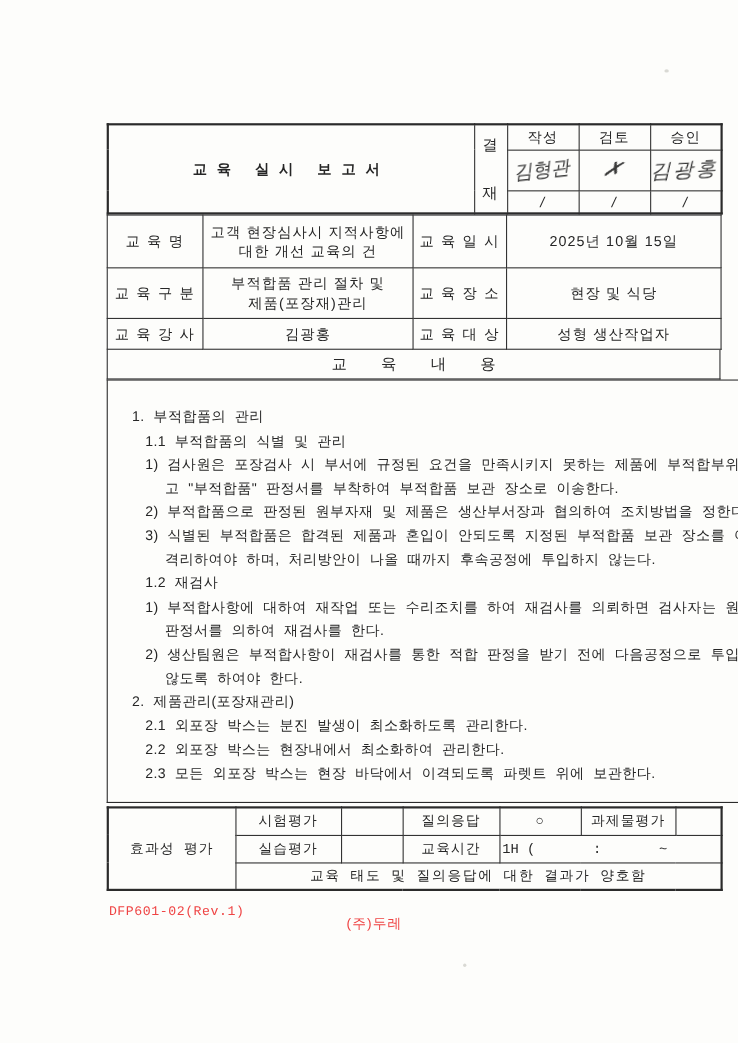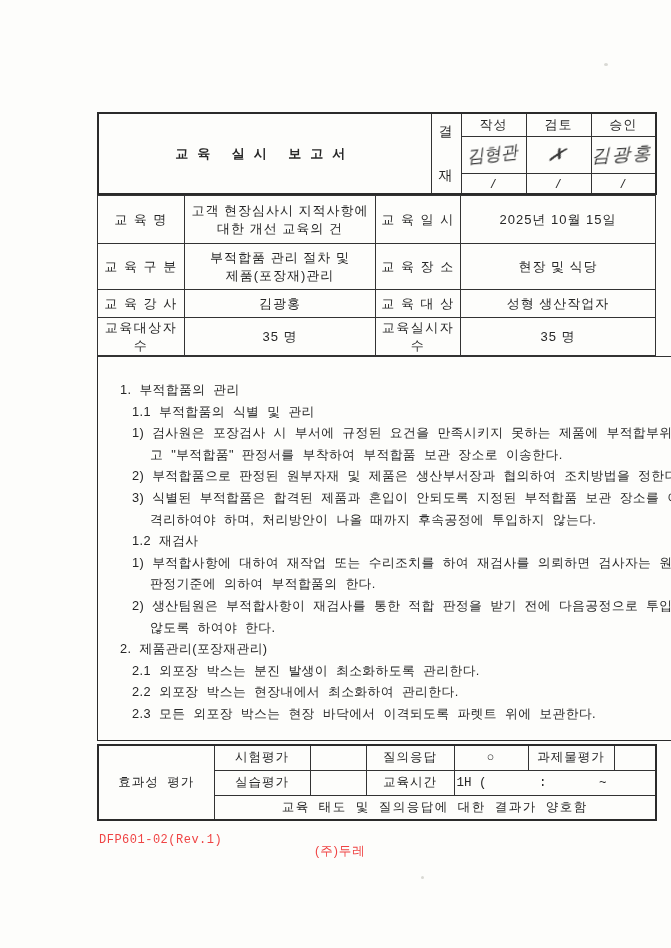--- a/index.html
+++ b/index.html
@@ -153,40 +153,35 @@
 제품(포장재)관리</td>
         <td class="lbl">교 육 장 소</td>
         <td>현장 및 식당</td>
       </tr>
       <tr style="height:28px">
         <td class="lbl">교 육 강 사</td>
         <td>김광홍</td>
         <td class="lbl">교 육 대 상</td>
         <td>성형 생산작업자</td>
       </tr>
-      <tr style="height:32px">
-        <td class="lbl">교육대상자 수</td>
-        <td>35 명</td>
-        <td class="lbl">교육실시자 수</td>
-        <td>35 명</td>
-      </tr>
     </tbody>
       </table>
 
+    <div class="content-head">교        육        내        용</div>
     <div class="content-box">
       <div class="cl ind0">1. 부적합품의 관리</div>
       <div class="cl ind1">1.1 부적합품의 식별 및 관리</div>
       <div class="cl ind1">1) 검사원은 포장검사 시 부서에 규정된 요건을 만족시키지 못하는 제품에 부적합부위에 표시하</div>
       <div class="cl ind2">고 "부적합품" 판정서를 부착하여 부적합품 보관 장소로 이송한다.</div>
       <div class="cl ind1">2) 부적합품으로 판정된 원부자재 및 제품은 생산부서장과 협의하여 조치방법을 정한다.</div>
       <div class="cl ind1">3) 식별된 부적합품은 합격된 제품과 혼입이 안되도록 지정된 부적합품 보관 장소를 이용하여</div>
       <div class="cl ind2">격리하여야 하며, 처리방안이 나올 때까지 후속공정에 투입하지 않는다.</div>
       <div class="cl ind1">1.2 재검사</div>
       <div class="cl ind1">1) 부적합사항에 대하여 재작업 또는 수리조치를 하여 재검사를 의뢰하면 검사자는 원래의</div>
-      <div class="cl ind2">판정기준에 의하여 부적합품의 한다.</div>
+      <div class="cl ind2">판정서를 의하여 재검사를 한다.</div>
       <div class="cl ind1">2) 생산팀원은 부적합사항이 재검사를 통한 적합 판정을 받기 전에 다음공정으로 투입되지</div>
       <div class="cl ind2">않도록 하여야 한다.</div>
       <div class="cl ind0">2. 제품관리(포장재관리)</div>
       <div class="cl ind1">2.1 외포장 박스는 분진 발생이 최소화하도록 관리한다.</div>
       <div class="cl ind1">2.2 외포장 박스는 현장내에서 최소화하여 관리한다.</div>
       <div class="cl ind1">2.3 모든 외포장 박스는 현장 바닥에서 이격되도록 파렛트 위에 보관한다.</div>
     </div>
 
     <table class="eval-table outer-heavy">
       <colgroup>

